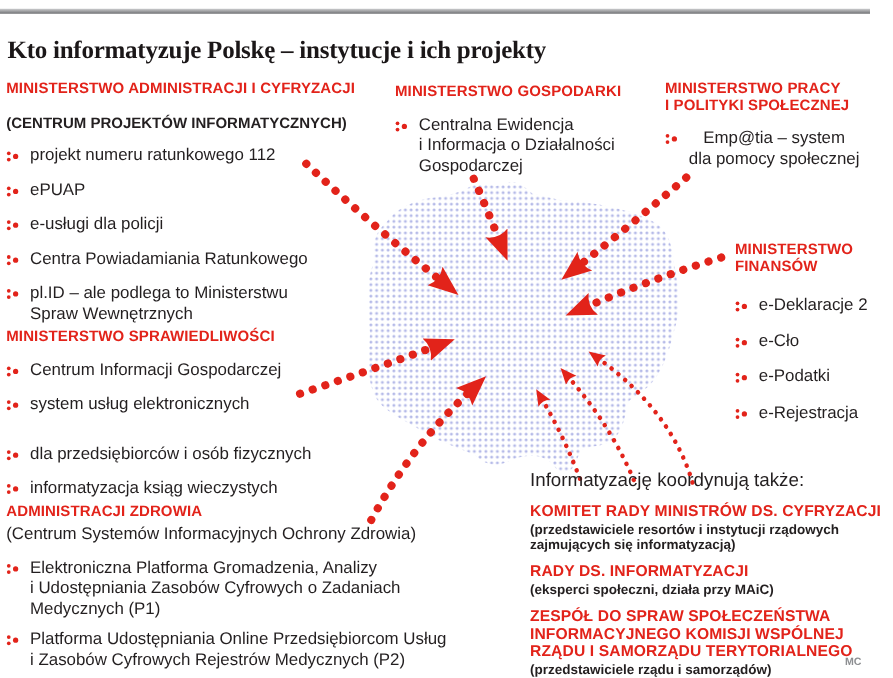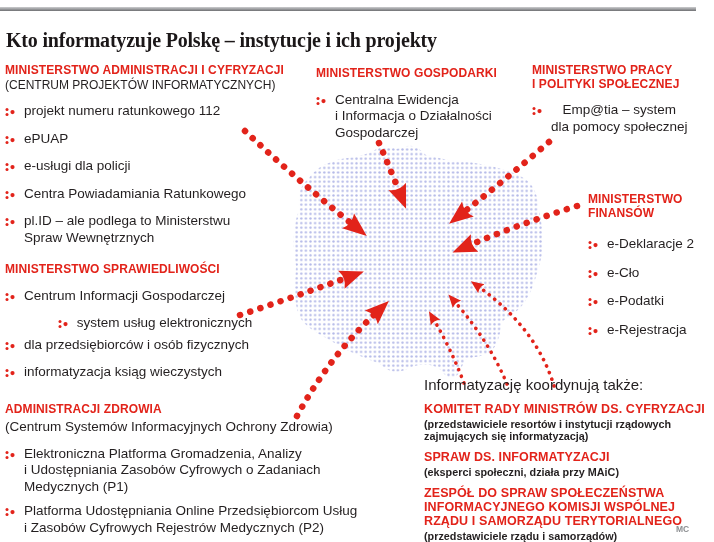--- a/index.html
+++ b/index.html
@@ -7,25 +7,25 @@
         font-family:"Liberation Sans",sans-serif;color:#231f20;padding-left:48px;}
   .rule{position:absolute;left:0;top:7px;width:696px;height:4px;
         background:linear-gradient(#cccdcf,#6f7073);}
   .title{position:absolute;left:6px;top:16px;width:700px;
          font-family:"Liberation Serif",serif;font-weight:bold;font-size:20px;
          letter-spacing:-0.2px;color:#1b1718;}
   .svg-layer{position:absolute;left:0;top:0;z-index:0;}
   .sec{position:absolute;z-index:2;}
   .sec-h{color:var(--red,#e2231a);font-weight:bold;font-size:12px;line-height:13.5px;
          letter-spacing:0.1px;white-space:pre-line;}
-  .sec-sub-caps{font-weight:normal;font-size:12px;line-height:13.5px;margin-top:1px;}
+  .sec-sub-caps{font-weight:bold;font-size:12px;line-height:13.5px;margin-top:14px;}
   .sec-sub{font-size:13.5px;line-height:17px;margin-top:1px;}
   ul.blist{list-style:none;margin:11px 0 0;padding:0;}
   li.bitem{display:flex;gap:8px;margin:0 0 8px;font-size:13.5px;line-height:16.5px;}
-  li.bitem.tight{margin-bottom:2px;justify-content:center;}
+  li.bitem.tight{margin-bottom:20px;}
   li.bitem .bul{flex:0 0 auto;margin-top:3px;}
   li.bitem .btxt{white-space:pre-line;}
   .maic{left:5px;top:64px;width:292px;}
   .gosp{left:316px;top:67px;width:196px;}
   .prac{left:532px;top:64px;width:182px;}
   .prac ul.blist{text-align:center;}
   .fin{left:588px;top:193px;width:124px;}
   .fin ul.blist{margin-top:16px;}
   .fin li.bitem{margin-bottom:9px;}
   .spraw{left:5px;top:263px;width:300px;}
@@ -281,21 +281,21 @@
   </div>
 
   <div class="sec koord">
     <div class="k-intro">Informatyzację koordynują także:</div>
     <div class="k-group">
       <div class="k-name">KOMITET RADY MINISTRÓW DS. CYFRYZACJI</div>
       <div class="k-note">(przedstawiciele resortów i instytucji rządowych
 zajmujących się informatyzacją)</div>
     </div>
     <div class="k-group">
-      <div class="k-name">SPRAW DS. INFORMATYZACJI</div>
+      <div class="k-name">RADY DS. INFORMATYZACJI</div>
       <div class="k-note">(eksperci społeczni, działa przy MAiC)</div>
     </div>
     <div class="k-group">
       <div class="k-name">ZESPÓŁ DO SPRAW SPOŁECZEŃSTWA
 INFORMACYJNEGO KOMISJI WSPÓLNEJ
 RZĄDU I SAMORZĄDU TERYTORIALNEGO</div>
       <div class="k-note">(przedstawiciele rządu i samorządów)</div>
     </div>
   </div>
 

